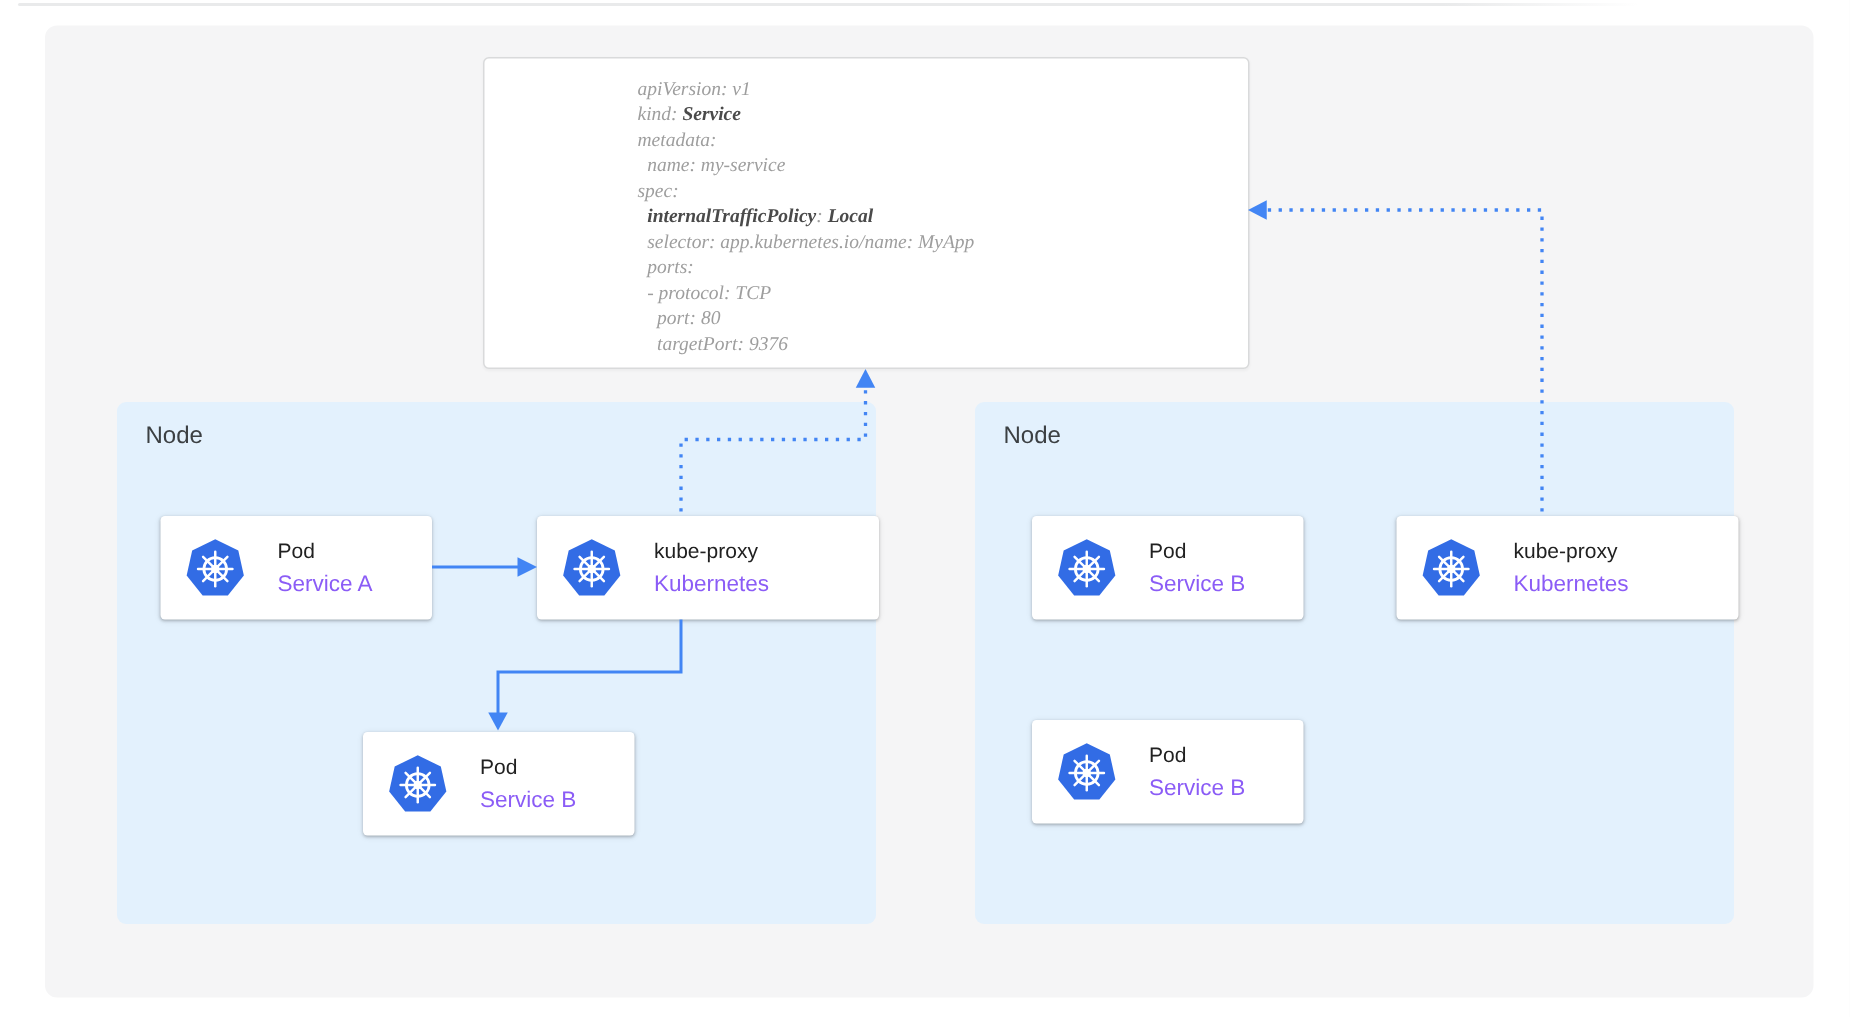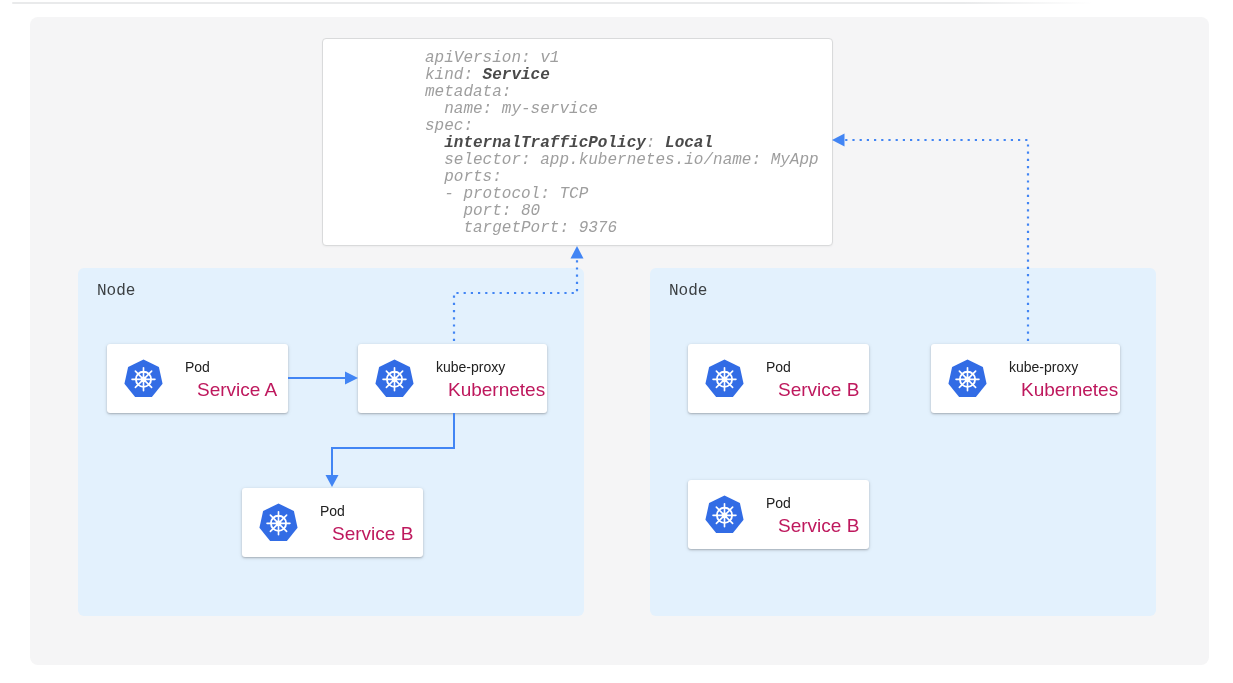--- a/index.html
+++ b/index.html
@@ -9,38 +9,38 @@
   .top-divider{position:absolute;left:12px;top:2px;width:1081px;height:2px;border-radius:2px;
     background:linear-gradient(to right,#e9eaeb 88%,rgba(233,234,235,0));}
 
   
   .panel{position:absolute;left:30px;top:17px;width:1179px;height:648px;
     background:var(--panel-bg);border-radius:8px;}
 
   
   .yaml-card{position:absolute;left:322px;top:38px;width:509px;height:206px;
     background:#fff;border:1px solid #d9dadb;border-radius:4px;box-shadow:0 1px 2px rgba(0,0,0,0.04);}
-  .yaml-pre{margin:11px 0 0 102px;font-family:Liberation Mono, monospace;font-style:italic;
-    font-size:16px;line-height:17px;color:var(--yaml-fg);white-space:pre;}
+  .yaml-pre{margin:11px 0 0 102px;font-family:Liberation Serif, serif;font-style:italic;
+    font-size:13px;line-height:17px;color:var(--yaml-fg);white-space:pre;}
   .yaml-pre .yb{font-weight:bold;color:var(--yaml-bold);}
 
   
   .node{position:absolute;width:506px;height:348px;top:268px;background:var(--node-bg);border-radius:6px;}
   .node-left{left:78px;}
   .node-right{left:650px;}
-  .node-label{position:absolute;left:19px;top:14px;font-size:16px;color:#3c4043;font-family:Liberation Mono, monospace;}
+  .node-label{position:absolute;left:19px;top:14px;font-size:16px;color:#3c4043;}
 
   
   .card{position:absolute;width:181px;height:69px;background:#fff;border-radius:3px;
     box-shadow:0 1px 2px rgba(0,0,0,0.22),0 1px 4px rgba(0,0,0,0.10);}
-  .card.wide{width:189px;}
+  .card.wide{width:228px;}
   .card .k8s-icon{position:absolute;left:16px;top:14px;width:41px;height:41px;}
   .card .txt{position:absolute;left:78px;top:11px;}
   .card .title{font-size:14px;color:#212121;line-height:24px;}
-  .card .subtitle{font-size:19px;color:#be185d;line-height:21px;margin-left:12px;}
+  .card .subtitle{font-size:15px;color:#8b5cf6;line-height:21px;}
 
   .pod-a      {left:107px;top:344px;}
   .kp-left    {left:358px;top:344px;}
   .pod-b-left {left:242px;top:488px;}
   .pod-b-r1   {left:688px;top:344px;}
   .kp-right   {left:931px;top:344px;}
   .pod-b-r2   {left:688px;top:480px;}
 
   
   .arrows{position:absolute;left:0;top:0;width:1233px;height:683px;pointer-events:none;}

